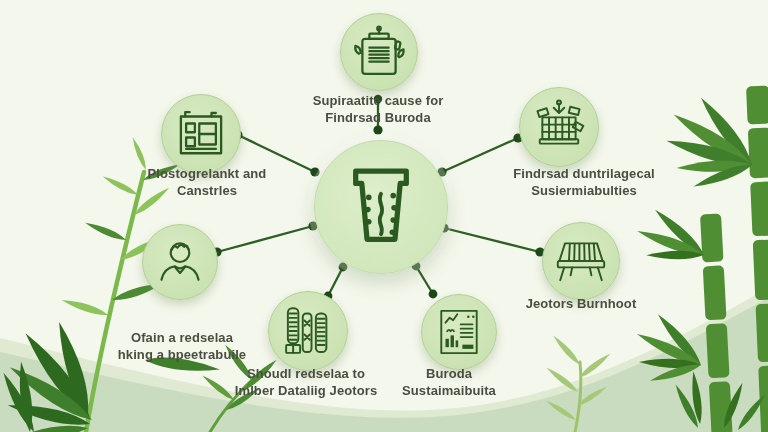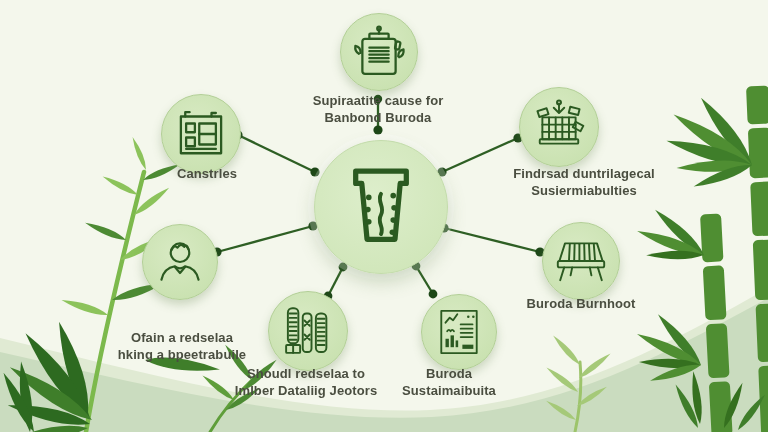--- a/index.html
+++ b/index.html
@@ -182,37 +182,38 @@
           <line x1="21" y1="39" x2="43" y2="39"></line>
         <line x1="21" y1="43" x2="43" y2="43"></line>
         <rect x="51" y="20" width="5" height="9" rx="2" transform="rotate(12 53 24)"></rect>
         <path d="M9,34 q-5,-3 -4,-9 q6,1 6,8"></path>
         <path d="M55,38 q6,-2 5,-9 q-6,1 -6,8"></path>
       </svg>
     </span>
   </div>
   <div class="label" style="left:283px;top:92px;">
     <span>Supiraatite cause for</span>
-    <span>Banbond Buroda</span>
+    <span>Findrsad Buroda</span>
   </div>
 
   <div class="node" style="left:161px;top:94px;width:78px;height:78px;">
     <span class="icon">
       <svg width="56" height="56" viewBox="0 0 64 64" class="ic">
         <rect x="9" y="12" width="46" height="42"></rect>
         <path d="M14,12 V7 h5 M44,12 V8 h5"></path>
         <rect x="15" y="20" width="10" height="10"></rect>
         <rect x="15" y="36" width="10" height="10"></rect>
         <rect x="30" y="20" width="19" height="24"></rect>
         <line x1="30" y1="32" x2="49" y2="32"></line>
         <line x1="15" y1="49" x2="49" y2="49"></line>
       </svg>
     </span>
   </div>
   <div class="label" style="left:112px;top:165px;">
+    <span>Plostogrelankt and</span>
     <span>Canstrles</span>
   </div>
 
   <div class="node" style="left:519px;top:87px;width:78px;height:78px;">
     <span class="icon">
       <svg width="56" height="56" viewBox="0 0 64 64" class="ic" style="stroke-width:2.2">
         <line x1="32" y1="5" x2="32" y2="14"></line>
         <path d="M26,10 L32,16 L38,10"></path>
         <circle cx="32" cy="4" r="2.3"></circle>
         <rect x="13" y="21" width="38" height="25"></rect>
@@ -323,16 +324,16 @@
           <line x1="52" y1="9" x2="53.5" y2="29"></line>
         <rect x="7" y="30" width="58" height="8" rx="2"></rect>
         <path d="M15,38 l-5,16"></path>
           <path d="M57,38 l5,16"></path>
         <path d="M25,38 l-2,10"></path>
           <path d="M47,38 l2,10"></path>
       </svg>
     </span>
   </div>
   <div class="label" style="left:486px;top:295px;">
-    <span>Buroda Burnhoot</span>
+    <span>Jeotors Burnhoot</span>
   </div>
 
 </div>
 
 </body></html>

